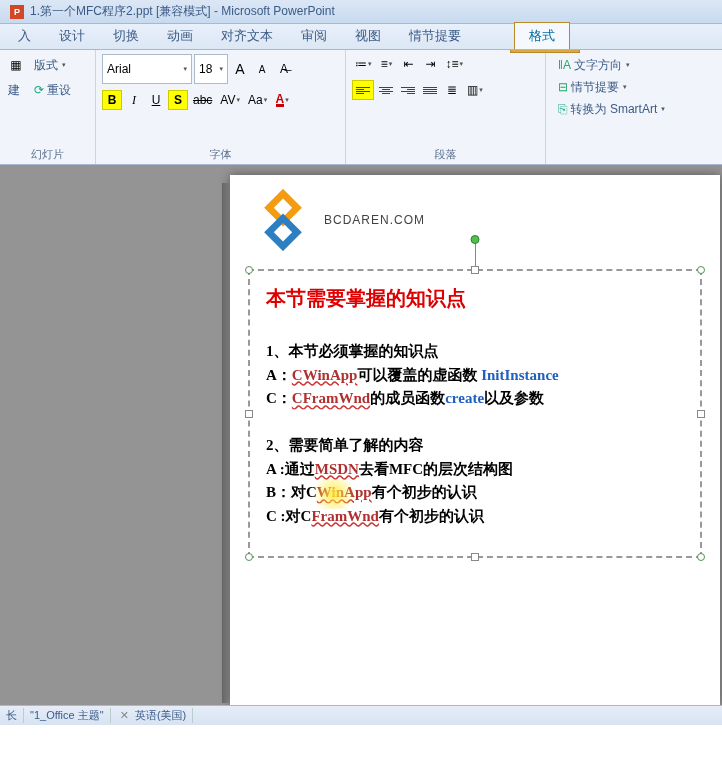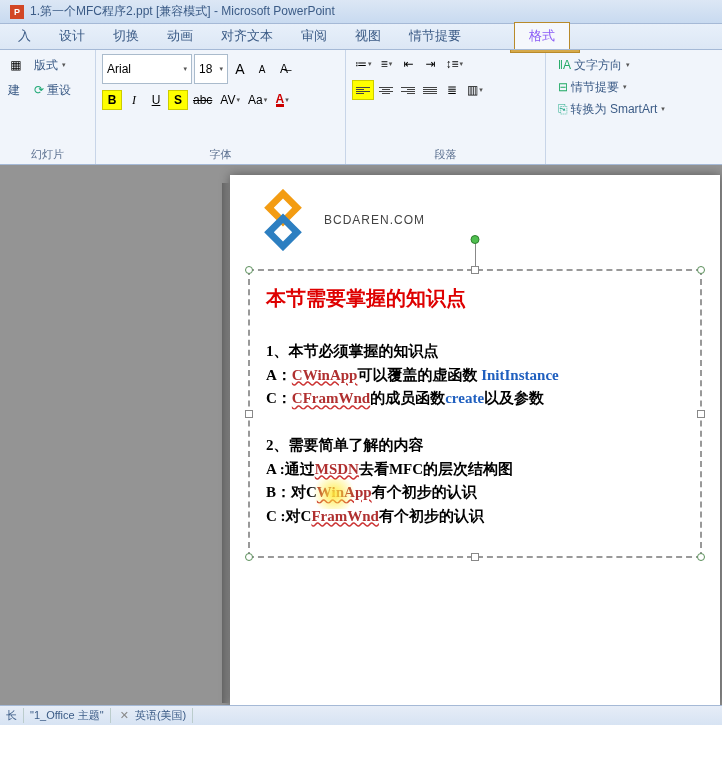--- a/index.html
+++ b/index.html
@@ -7,21 +7,21 @@
 
 
 .titlebar { background: linear-gradient(#dce7f5, #c8daf0); height: 24px; display: flex; align-items: center; padding-left: 10px; border-bottom: 1px solid #a5b9d6; }
 .titlebar .icon-pp { width: 14px; height: 14px; background: #d24726; margin-right: 6px; display: flex; align-items: center; justify-content: center; color: #fff; font-size: 9px; font-weight: bold; }
 .titlebar-text { color: #3b5b86; font-size: 12px; }
 .titlebar-tool { position: absolute; left: 510px; top: 0; background: #d6a94a; color: #fff; padding: 2px 10px; font-size: 12px; border: 1px solid #b88a2a; margin-top: 30px; }
 
 
 .tabs { background: linear-gradient(#e8f0fa, #dce7f5); height: 26px; display: flex; align-items: flex-end; padding-left: 4px; border-bottom: 1px solid #a5b9d6; position: relative; }
 .tab { padding: 4px 14px; font-size: 13px; color: #3b5b86; cursor: pointer; }
-.tab-fmt { position: absolute; left: 514px; padding: 4px 14px; background: #f5f8fc; border: 1px solid #b88a2a; border-bottom: none; color: #8b5cf6; font-size: 13px; }
+.tab-fmt { position: absolute; left: 514px; padding: 4px 14px; background: #f5f8fc; border: 1px solid #b88a2a; border-bottom: none; color: #0369a1; font-size: 13px; }
 
 
 .ribbon { background: #f1f5fb; border-bottom: 1px solid #a5b9d6; display: flex; height: 115px; }
 .group { border-right: 1px solid #c8d5e8; padding: 4px 6px 0 6px; display: flex; flex-direction: column; justify-content: space-between; }
 .group-label { text-align: center; font-size: 11px; color: #5a6f8f; padding-bottom: 2px; }
 .rowbtns { display: flex; gap: 2px; align-items: center; margin-bottom: 3px; }
 .btn-s { min-width: 20px; height: 20px; border: 1px solid transparent; display: inline-flex; align-items: center; justify-content: center; cursor: pointer; padding: 0 2px; font-size: 12px; }
 .btn-w { height: 22px; padding: 0 6px; font-size: 12px; color: #3b5b86; display: inline-flex; align-items: center; cursor: pointer; gap: 3px; }
 .dropdown-arrow { font-size: 7px; color: #555; margin-left: 1px; }
 .font-sel { border: 1px solid #abc; background: #fff; height: 30px; padding: 0 4px; font-size: 12px; display: inline-flex; align-items: center; min-width: 90px; color: #000;}

